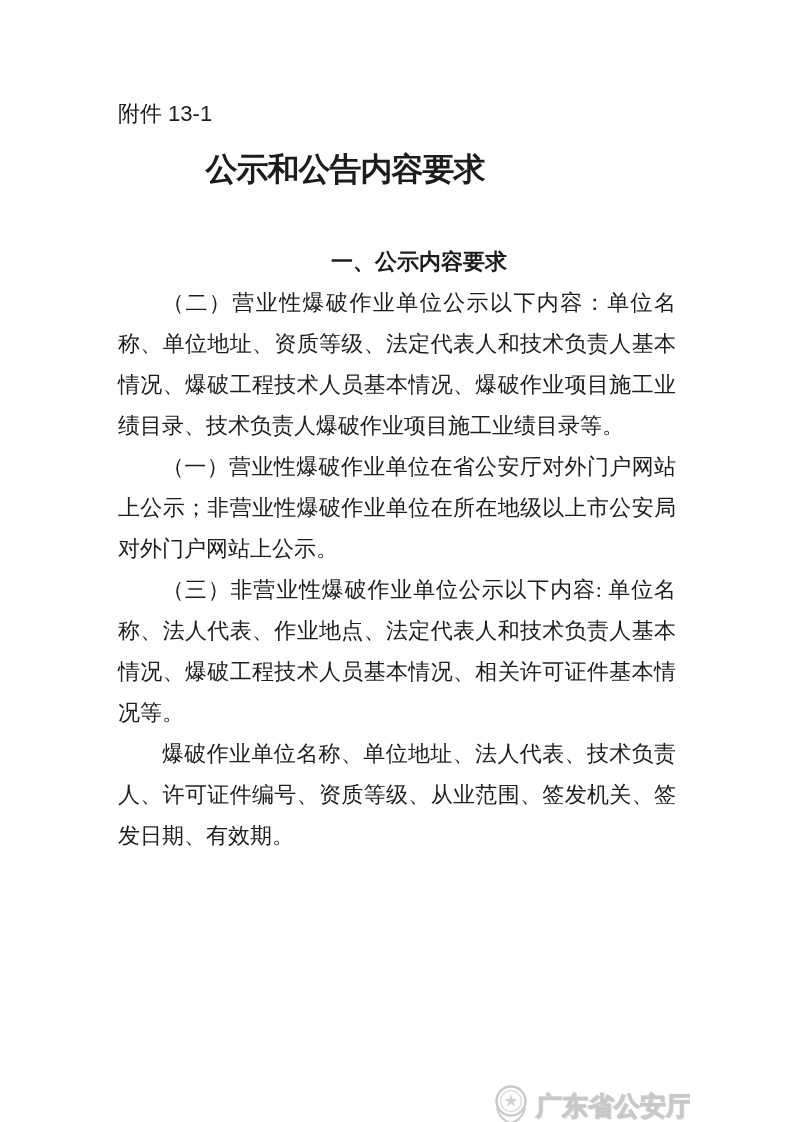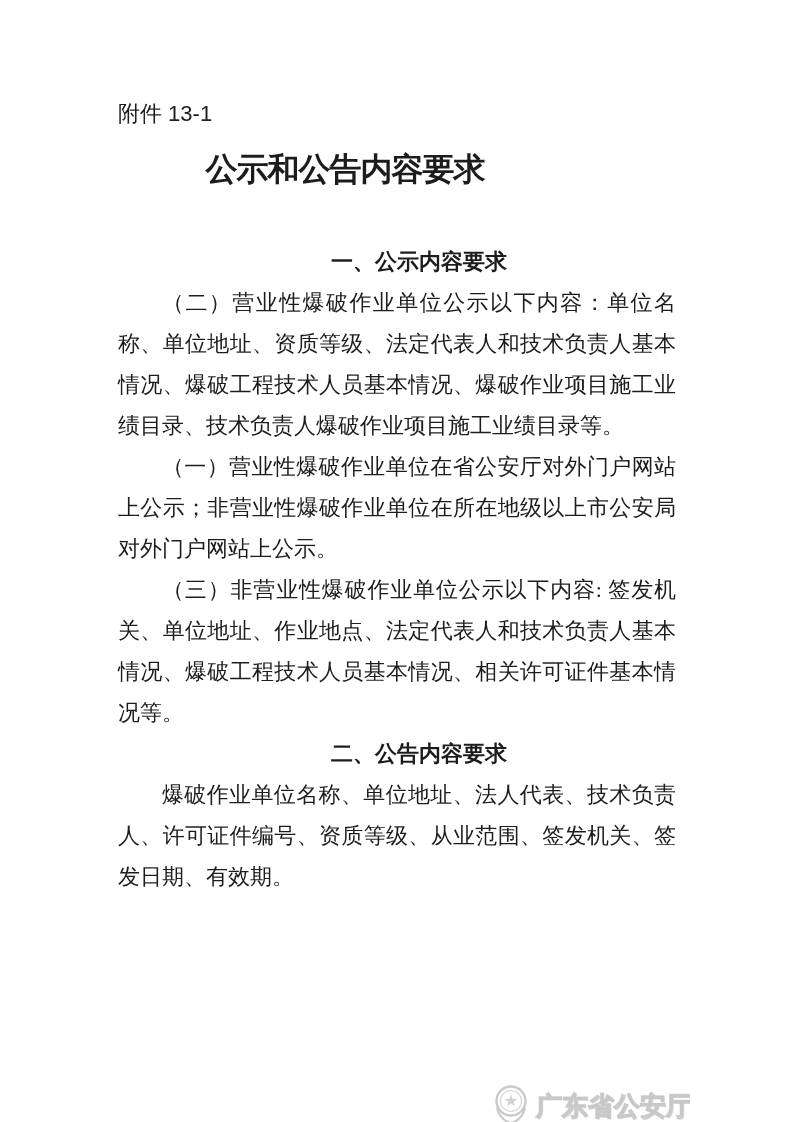--- a/index.html
+++ b/index.html
@@ -95,23 +95,22 @@
   <h1 class="doc-title">公示和公告内容要求</h1>
 
   <div class="content">
 
     <h2>一、公示内容要求</h2>
 
     <p>（二）营业性爆破作业单位公示以下内容：单位名称、单位地址、资质等级、法定代表人和技术负责人基本情况、爆破工程技术人员基本情况、爆破作业项目施工业绩目录、技术负责人爆破作业项目施工业绩目录等。</p>
 
     <p>（一）营业性爆破作业单位在省公安厅对外门户网站上公示；非营业性爆破作业单位在所在地级以上市公安局对外门户网站上公示。</p>
 
-    <p>（三）非营业性爆破作业单位公示以下内容: 签发机关、单位地址、作业地点、法定代表人和技术负责人基本情况、爆破工程技术人员基本情况、相关许可证件基本情况等。</p>
+    <p>（三）非营业性爆破作业单位公示以下内容: 单位名称、法人代表、作业地点、法定代表人和技术负责人基本情况、爆破工程技术人员基本情况、相关许可证件基本情况等。</p>
 
-    <h2>二、公告内容要求</h2>
 
     <p>爆破作业单位名称、单位地址、法人代表、技术负责人、许可证件编号、资质等级、从业范围、签发机关、签发日期、有效期。</p>
 
   </div>
 
   <div class="watermark">
     <svg class="badge-icon" viewBox="0 0 40 48" xmlns="http://www.w3.org/2000/svg">
       <circle cx="20" cy="19" r="14.5" fill="#ffffff" stroke="#c9c9c9" stroke-width="2.4"></circle>
       <circle cx="20" cy="19" r="10.5" fill="#ffffff" stroke="#d6d6d6" stroke-width="1.2"></circle>
       <polygon points="20,12.5 21.7,17 26.3,17 22.6,19.9 24,24.4 20,21.6 16,24.4 17.4,19.9 13.7,17 18.3,17" fill="#d2d2d2"></polygon>

